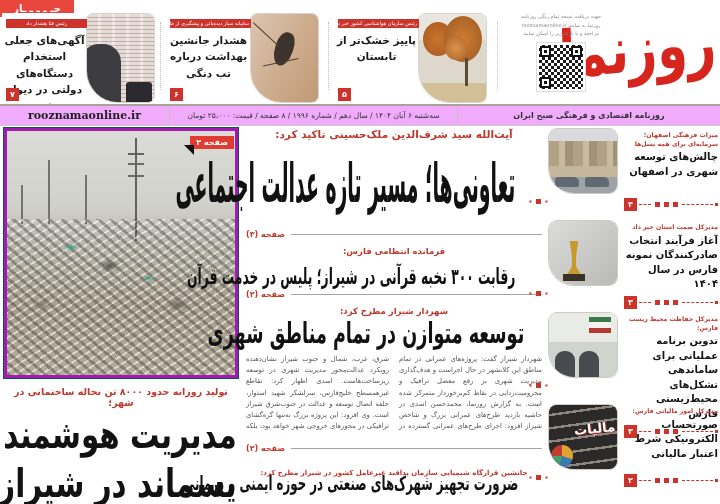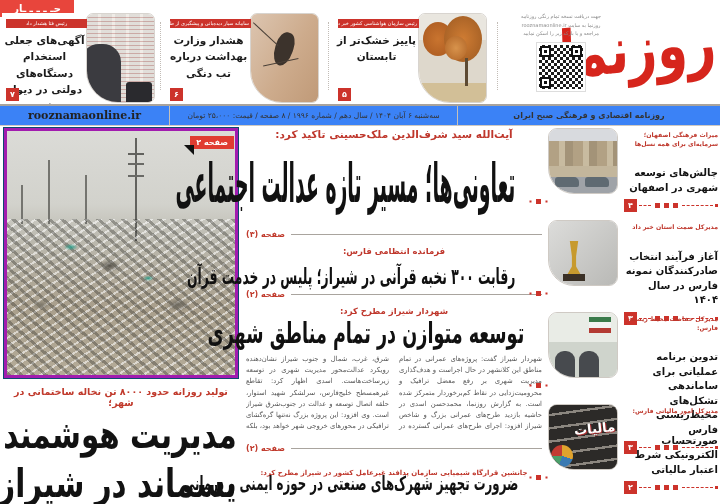--- a/index.html
+++ b/index.html
@@ -56,21 +56,21 @@
   .ph-mosquito .body::before{width:34px;left:-30px;top:8px;transform:rotate(25deg);}
   .ph-mosquito .body::after{width:36px;left:-8px;top:30px;transform:rotate(-30deg);}
   .ph-trees{width:100%;height:100%;position:relative;background:linear-gradient(#e9e6df 0 30%,#ded8cc 30% 78%,#d2bf97 78% 100%);}
   .ph-trees .fol{position:absolute;border-radius:50%;}
   .f1{left:4px;top:8px;width:30px;height:34px;background:radial-gradient(#c9742f,#a8581f);}
   .f2{right:4px;top:2px;width:38px;height:46px;background:radial-gradient(#cf7c33,#9c5a22);}
   .f3{left:26px;top:22px;width:22px;height:24px;background:radial-gradient(#d8934c,#b06426);}
   .ph-trees .trunk{position:absolute;right:18px;top:44px;width:3px;height:28px;background:#5d4a33;}
 
   
-  .dateline{position:absolute;left:0;top:104px;width:720px;height:19px;background:#3b82f6;
+  .dateline{position:absolute;left:0;top:104px;width:720px;height:19px;background:#f0abfc;
     border-top:2px solid #a9a39c;border-bottom:1px solid #cfc9c2;display:flex;direction:ltr;}
   .dl-cell{display:flex;align-items:center;justify-content:center;height:100%;box-sizing:border-box;}
   .dl-site{width:170px;border-right:1px solid #c5c0b9;font-family:"DejaVu Serif",serif;
     font-weight:bold;font-size:11px;color:#222;}
   .dl-issue{width:288px;border-right:1px solid #c5c0b9;font-size:7.5px;color:#333;direction:rtl;}
   .dl-tagline{flex:1;font-size:8px;font-weight:bold;color:#333;direction:rtl;}
 
   
   .left-col{position:absolute;left:3px;top:127px;width:236px;}
   .main-photo{position:relative;width:228px;height:244px;border:1px solid #0c4a6e;background:#a21caf;padding:3px;}
@@ -122,21 +122,21 @@
   .st4-headline{height:26px;display:flex;}
   .st4-headline span{display:block;width:100%;text-align:center;font-size:14px;font-weight:bold;color:#111;
     white-space:nowrap;transform:scale(.84,1.4);}
 
   
   .sidebar{position:absolute;left:548px;top:128px;width:170px;}
   .sb-item{position:relative;height:92px;}
   .sb-row{display:flex;gap:6px;}
   .sb-text{flex:1;padding-top:3px;text-align:right;}
   .sb-kicker{color:#bf372c;font-size:6.2px;font-weight:bold;line-height:1.4;}
-  .sb-headline{color:#121212;font-size:10px;font-weight:bold;line-height:1.45;margin-top:18px;}
+  .sb-headline{color:#121212;font-size:10px;font-weight:bold;line-height:1.45;margin-top:2px;}
   .sb-photo{width:68px;height:64px;border:1px solid #cfcac4;border-radius:9px 9px 9px 26px;
     overflow:hidden;position:relative;flex:none;}
   .sep{direction:ltr;display:flex;align-items:center;margin-left:76px;margin-top:4px;height:13px;}
   .sep .pbox{width:13px;height:13px;background:#cc332b;color:#fff;font-size:8px;font-weight:bold;
     display:flex;align-items:center;justify-content:center;flex:none;}
   .sep .dash{width:12px;border-top:1px dashed #cc332b;margin:0 2px;}
   .sep .sq{width:5px;height:5px;background:#cc332b;margin:0 2px;flex:none;}
   .sep .dash2{flex:1;border-top:1px dashed #cc332b;margin:0 2px;}
   .sep .enddot{width:3px;height:3px;background:#cc332b;flex:none;}
   .sb-item::after{content:"";position:absolute;left:-12px;bottom:16px;width:5px;height:5px;background:#cc332b;
@@ -200,21 +200,21 @@
     <div class="t-page">۷</div>
   </div>
 
   <div class="teaser t2">
     <div class="t-photo">
       <div class="ph-mosquito">
           <div class="body"></div>
         </div>
     </div>
     <div class="t-kicker">سامانه سیار دیده‌بانی و پیشگیری از طغیان بیماری در مناطق مختلف</div>
-    <div class="t-title">هشدار وزارت بهداشت درباره تب دنگی</div>
+    <div class="t-title">هشدار جانشین بهداشت درباره تب دنگی</div>
     <div class="t-page">۶</div>
   </div>
 
   <div class="teaser t3">
     <div class="t-photo">
       <div class="ph-trees">
         <div class="fol f1"></div>
         <div class="fol f2"></div>
         <div class="fol f3"></div>
         <div class="trunk"></div>

